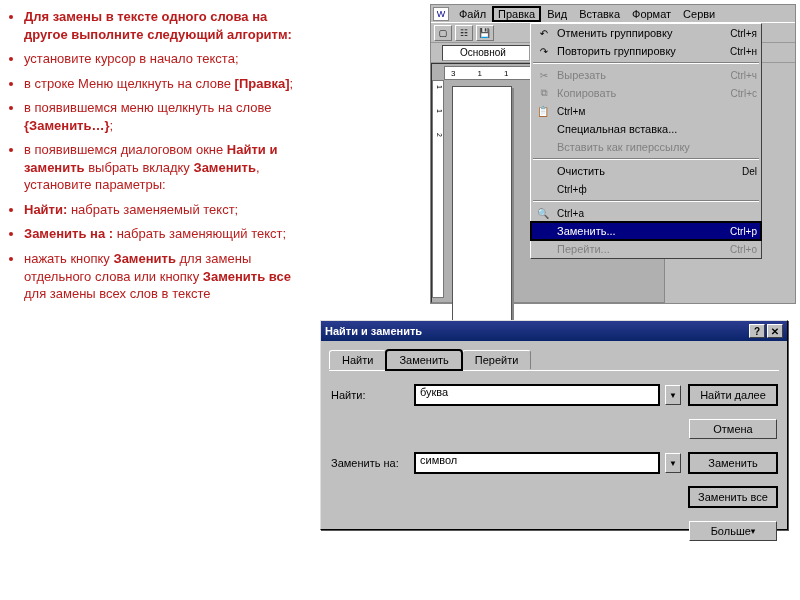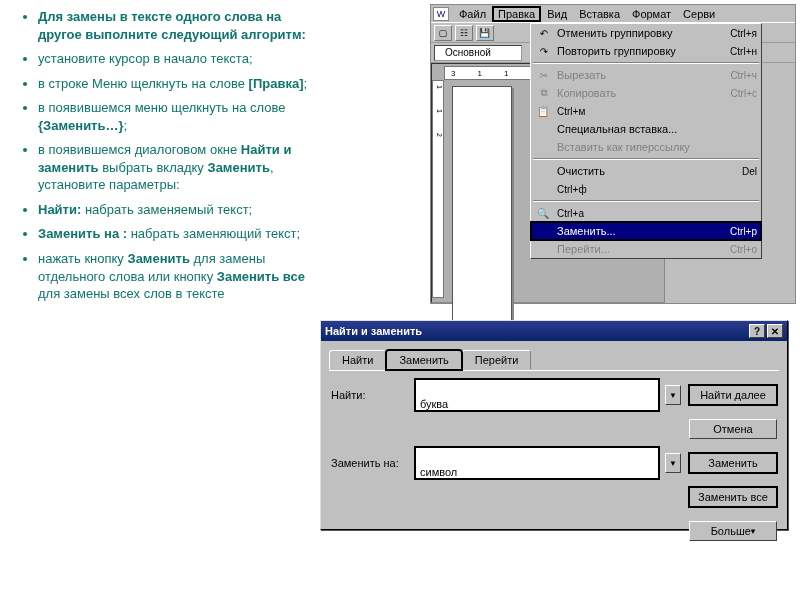--- a/index.html
+++ b/index.html
@@ -5,25 +5,25 @@
   * { box-sizing: border-box; margin: 0; padding: 0; }
   body {
     width: 800px; height: 600px;
     font-family: Arial, sans-serif;
     background: #fff;
     position: relative;
     overflow: hidden;
   }
   .left-col {
     position: absolute;
-    left: 14px; top: 8px;
+    left: 0; top: 8px;
     width: 310px;
     font-size: 13px;
     line-height: 1.35;
-    color: #0f766e;
+    color: #b91c1c;
   }
   .left-col ul { list-style: disc; padding-left: 24px; }
   .left-col li { margin-bottom: 7px; }
   .bold { font-weight: bold; }
 
   
   .app-mock {
     position: absolute;
     left: 430px; top: 4px;
     width: 366px; height: 300px;
@@ -56,21 +56,21 @@
     display: flex; align-items: center; gap: 3px; padding: 0 3px;
   }
   .tbtn {
     width: 18px; height: 16px;
     background: #c0c0c0; border: 1px solid #fff;
     border-right-color: #777; border-bottom-color: #777;
     font-size: 9px; display:flex;align-items:center;justify-content:center;
   }
   .combobox {
     height: 16px; background: #fff; border: 1px inset #999;
-    font-size: 10px; padding: 0 10px; display:flex;align-items:center;
+    font-size: 10px; padding: 0 17px; display:flex;align-items:center;margin-left:8px;
   }
   .docarea {
     position: absolute; left: 0; top: 58px; right: 130px; bottom: 0;
     background: #b0b0b0; border: 1px inset #888;
   }
   .ruler-h {
     position:absolute; left:12px; top:2px; right:4px; height:14px;
     background:#fff; border:1px solid #777;
     font-size:8px; padding: 0 6px;
     display:flex; align-items:center; gap:22px;
@@ -168,23 +168,23 @@
   .dlg-body {
     padding: 12px 10px;
     display: grid;
     grid-template-columns: 78px 1fr 18px 88px;
     grid-auto-rows: 24px;
     gap: 10px 6px;
     align-items: center;
   }
   .lbl { font-size: 11px; }
   .inp {
-    height: 32px; background:#fff; border:1px inset #808080;
+    height: 20px; background:#fff; border:1px inset #808080;
     padding: 0 4px; font-size: 11px;
-    display:flex; align-items:flex-end;
+    display:flex; align-items:flex-start;
   }
   .inp.box { outline: 2px solid #000; outline-offset: -1px; }
   .dd-arrow {
     width: 16px; height: 20px; background:#c0c0c0;
     border:1px solid #fff; border-right-color:#404040; border-bottom-color:#404040;
     display:flex; align-items:center; justify-content:center;
     font-size:8px;
   }
   .btn {
     height: 20px; background:#c0c0c0;

